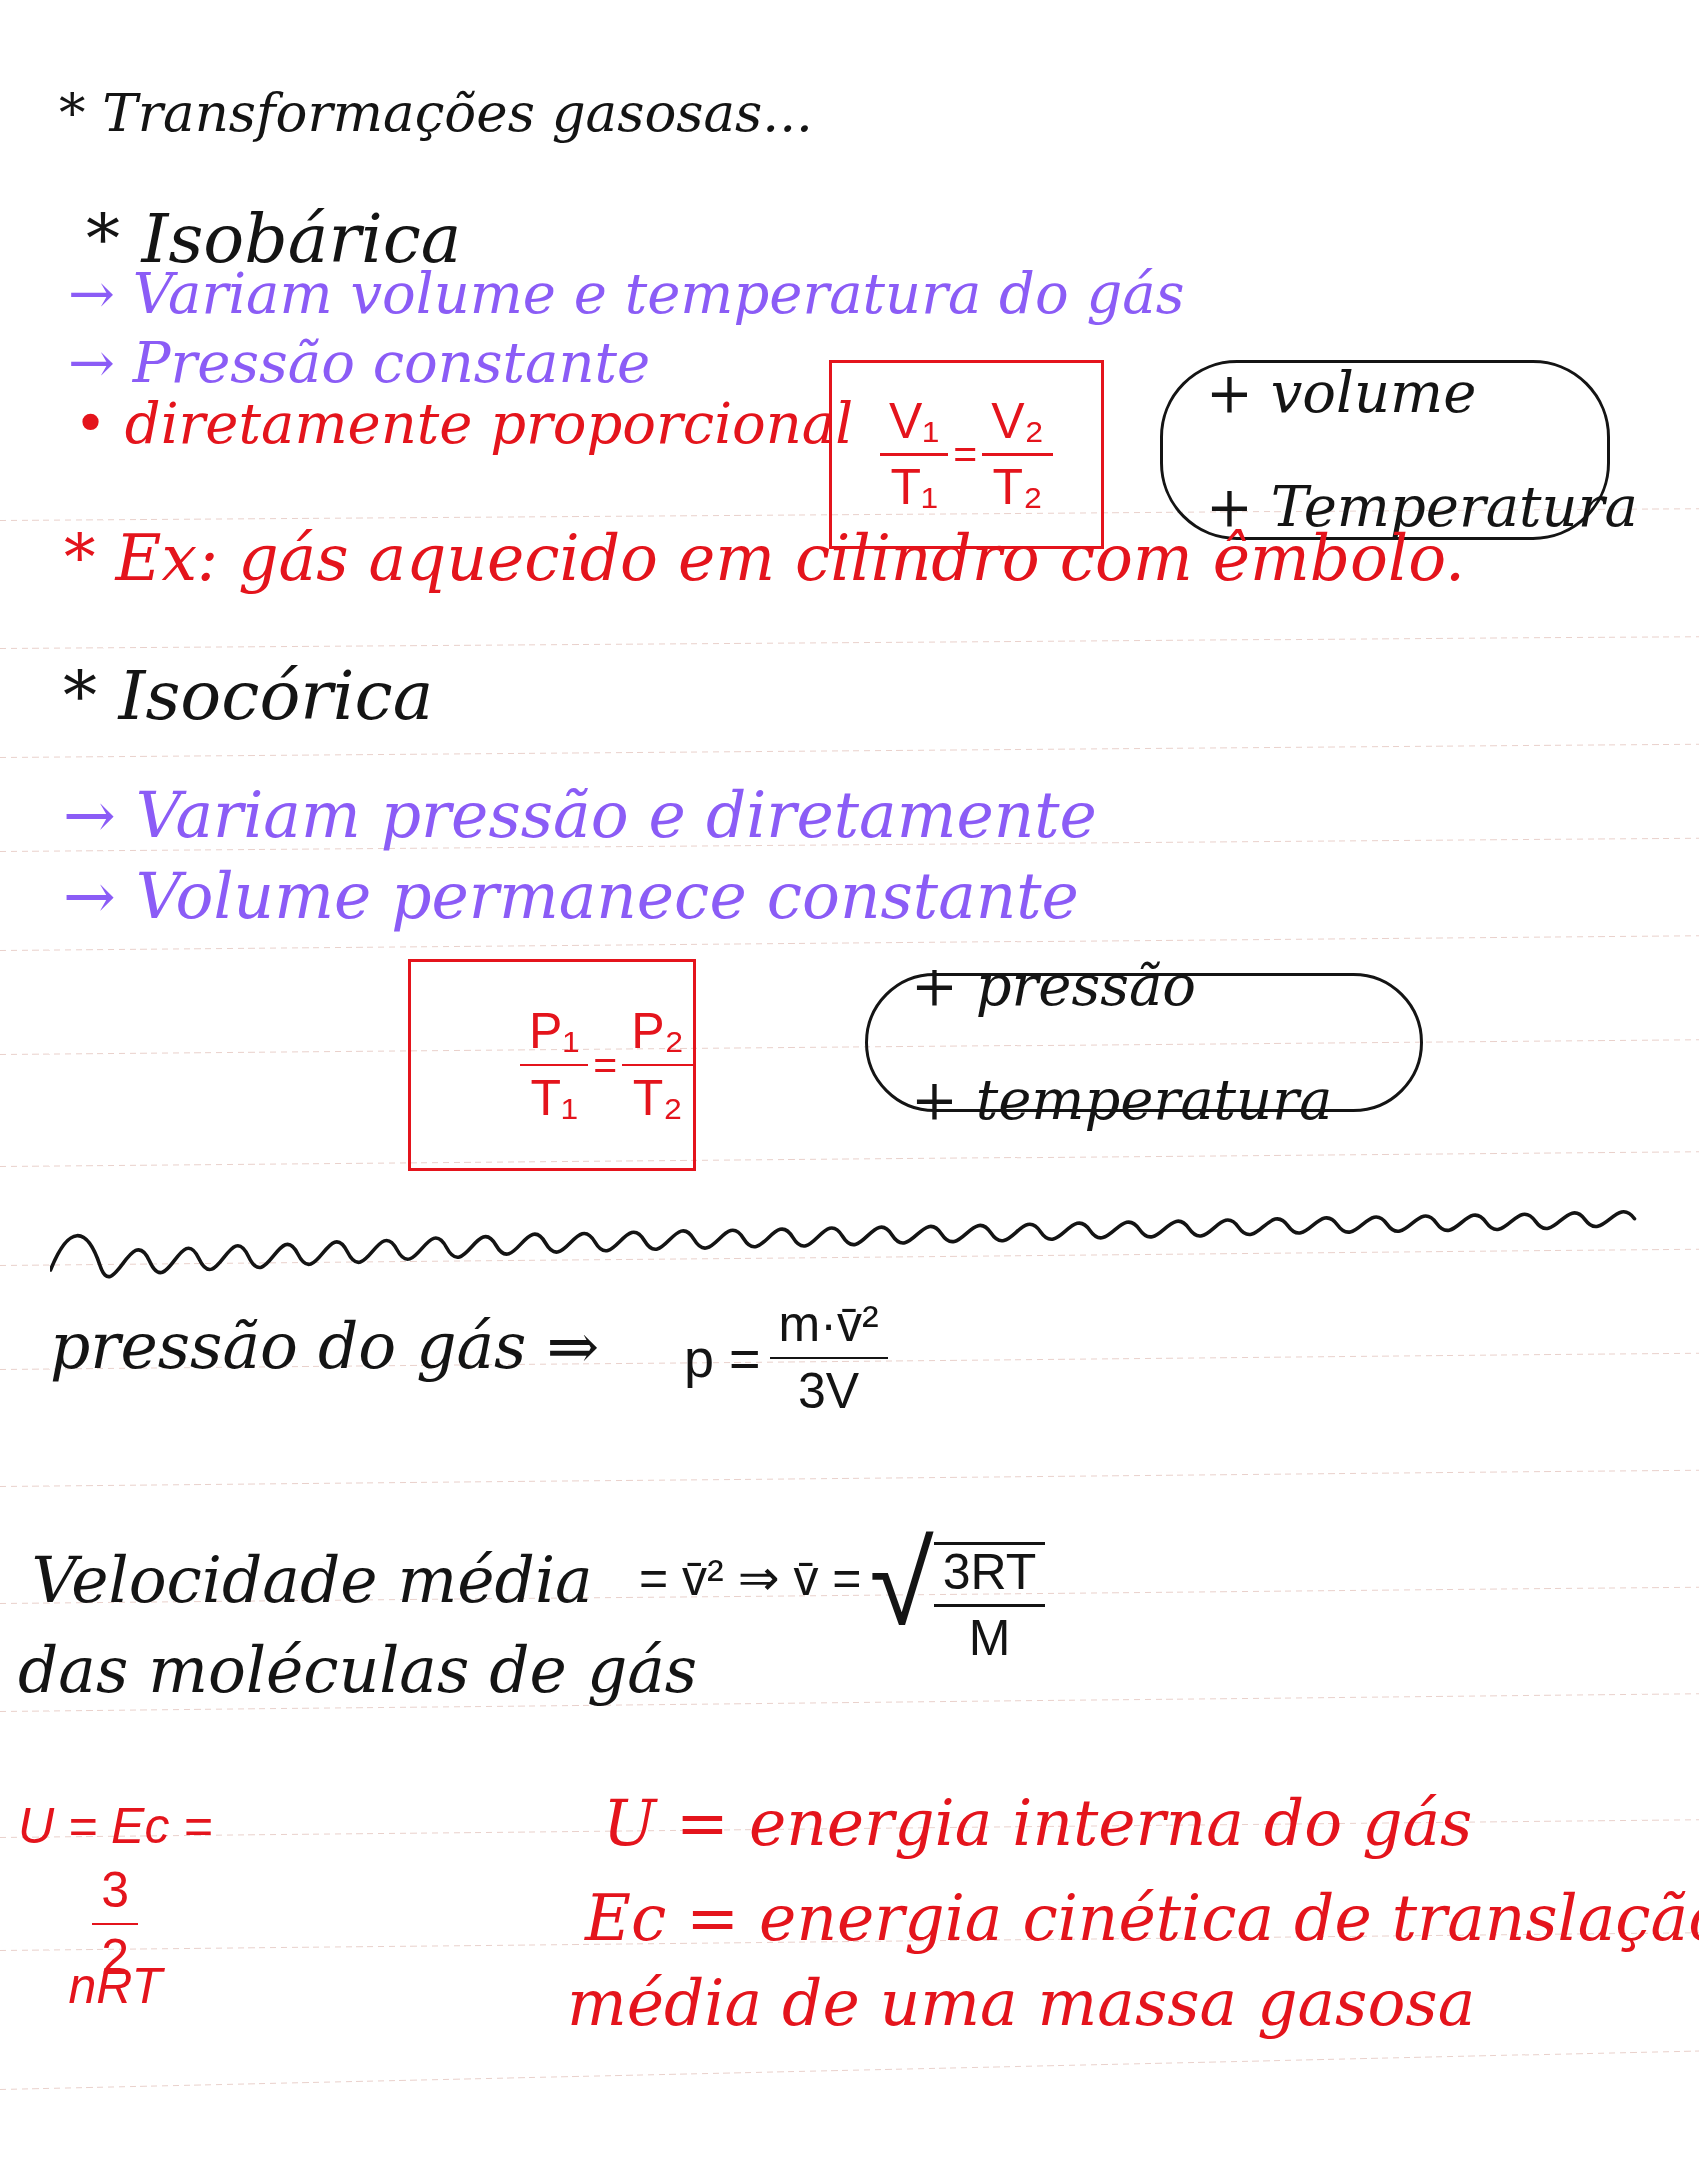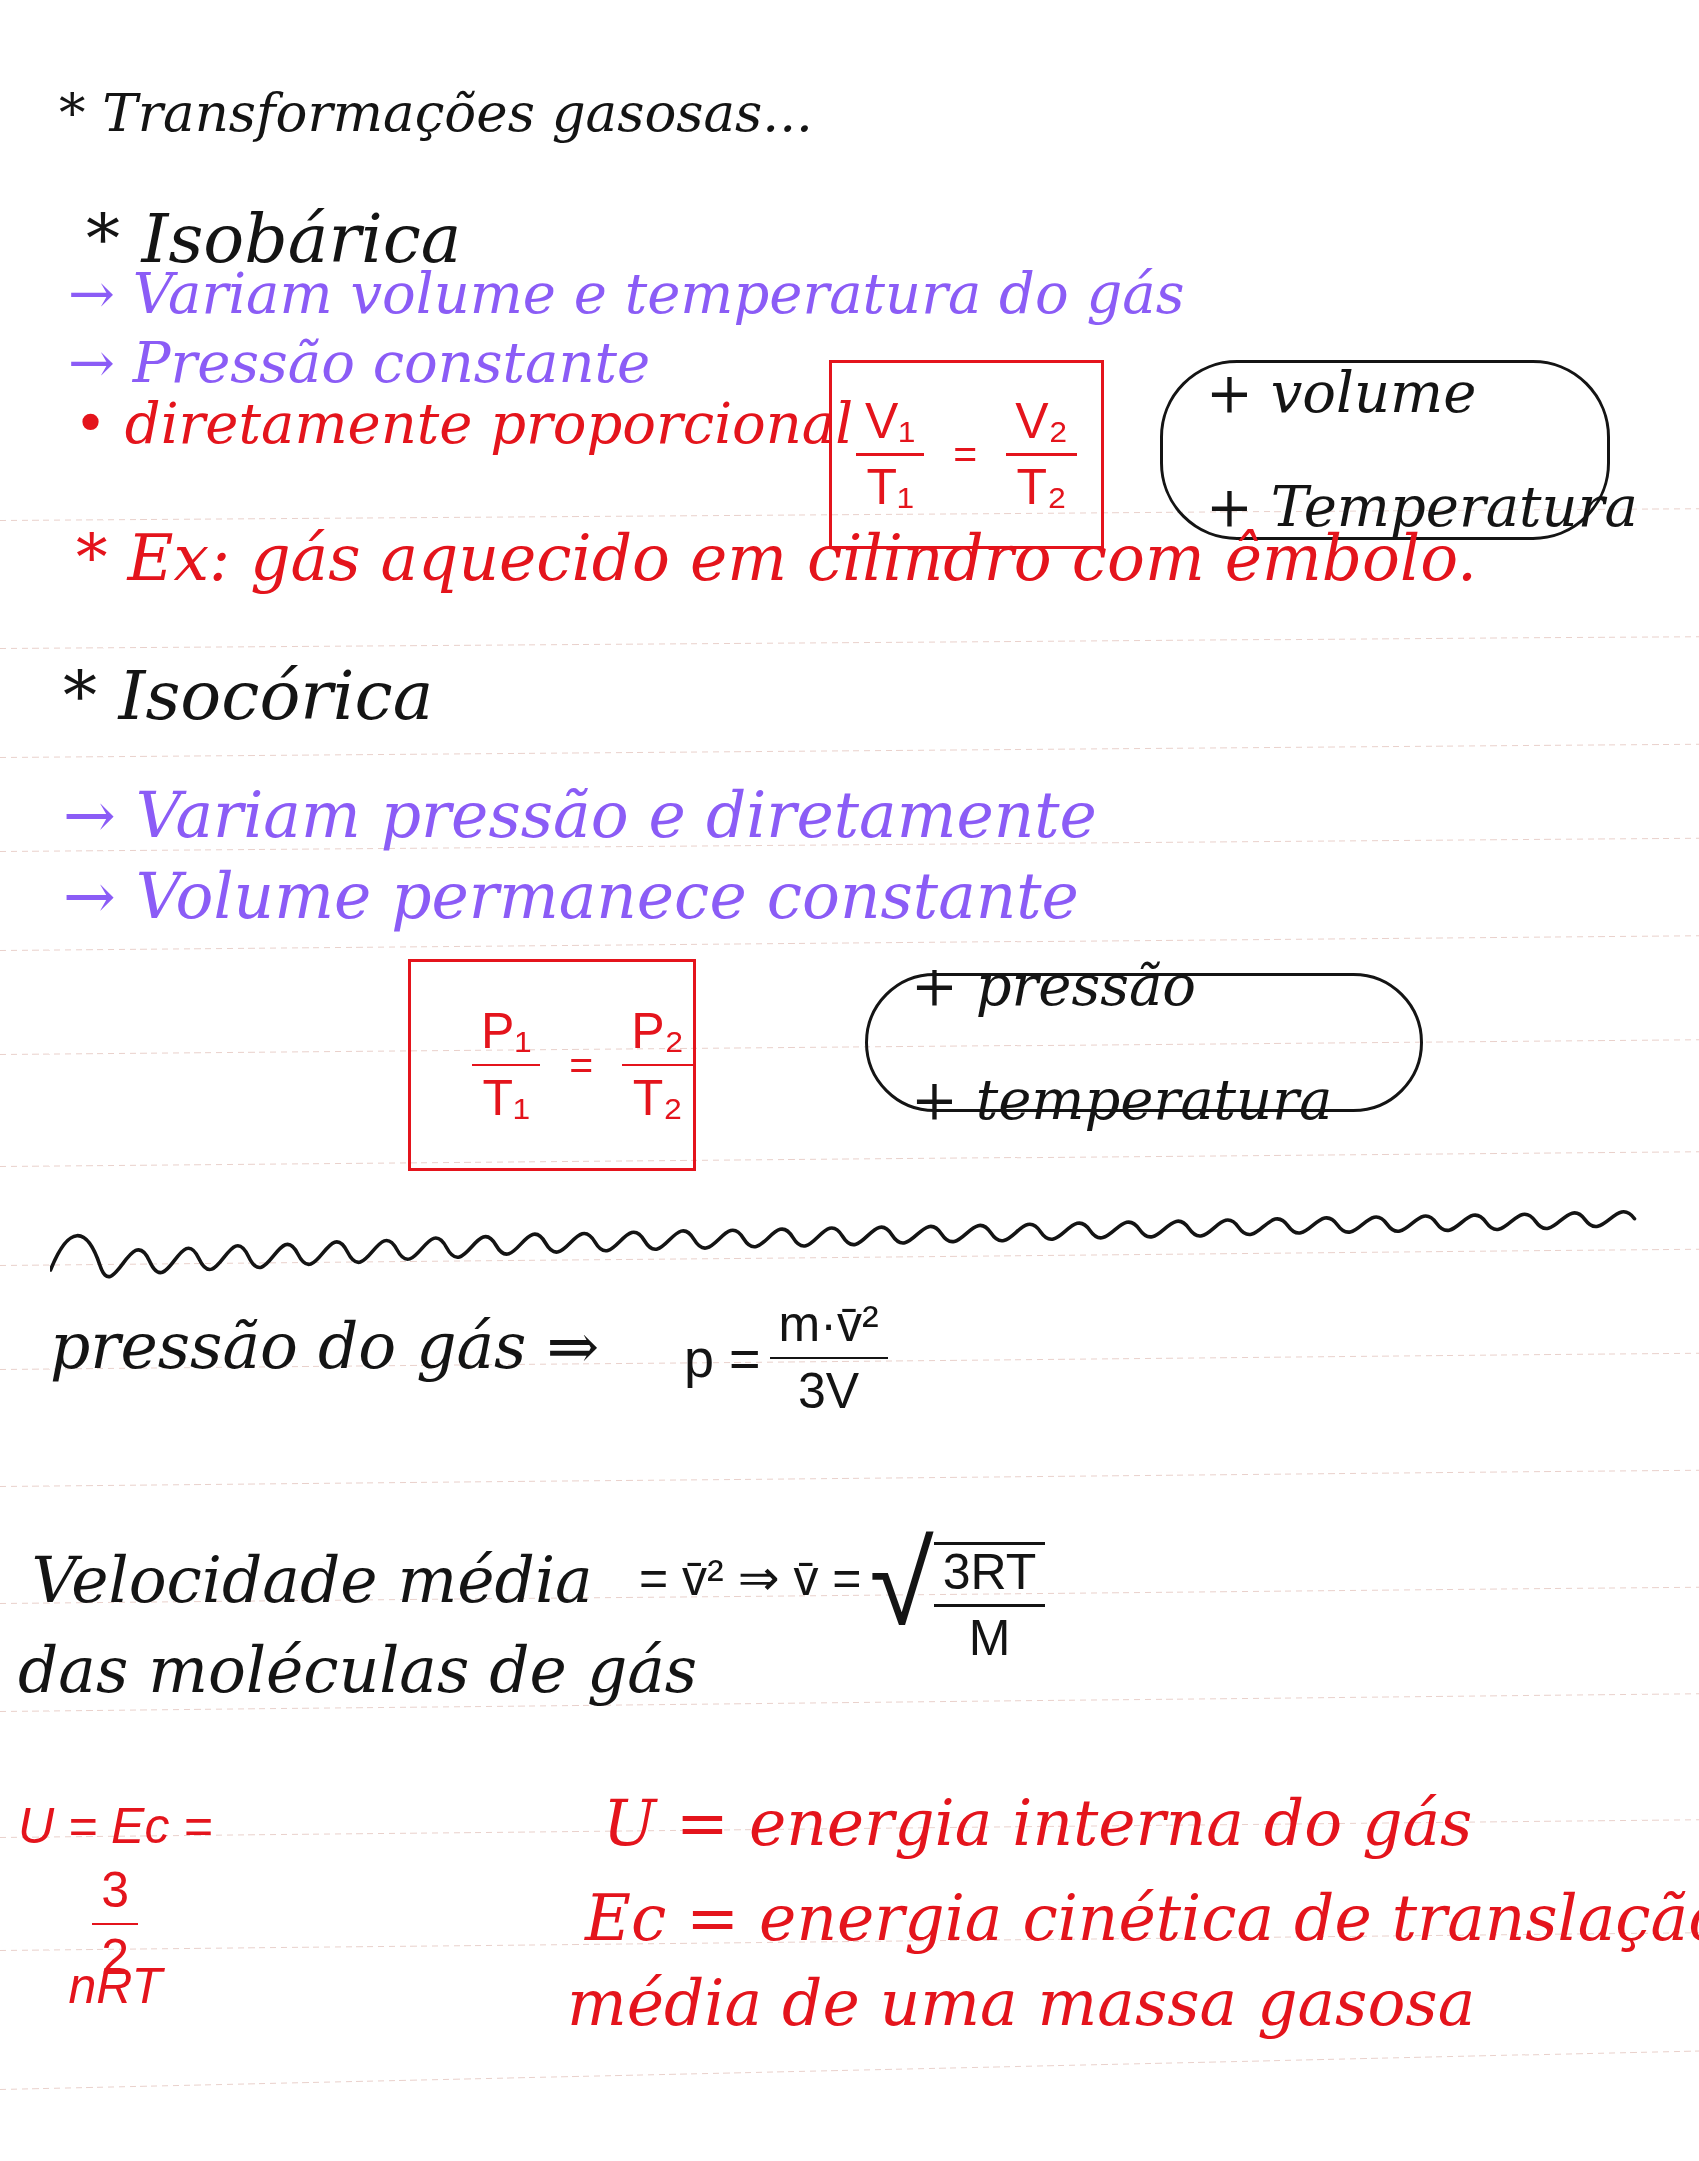--- a/index.html
+++ b/index.html
@@ -16,21 +16,21 @@
   .black { color:#141414; }
   .blue { color:#8b5cf6; }
   .red { color:#e4141c; }
   .h-title { font-size:53px; }
   .h-sec { font-size:68px; }
   .body { font-size:56px; }
   .body-lg { font-size:63px; }
 
   .formula-box {
     position:absolute; border:3.2px solid #e4141c; box-sizing:border-box;
-    display:flex; align-items:center; justify-content:center; gap:29px;
+    display:flex; align-items:center; justify-content:center; gap:5px;
     color:#e4141c; font-family:"Liberation Sans", sans-serif;
   }
   .frac { display:flex; flex-direction:column; align-items:center; }
   .frac .num, .frac .den { font-size:50px; line-height:1.1; padding:0 9px; }
   .frac .bar { width:100%; height:2.7px; background:currentColor; margin:4.5px 0; }
   .eq { font-size:41px; }
 
   .bubble {
     position:absolute; border:3.6px solid #141414; box-sizing:border-box; border-radius:77px;
     color:#141414; display:flex; flex-direction:column; justify-content:center; padding-left:43px;gap:44px;
@@ -80,21 +80,21 @@
     <span class="bar"></span>
     <span class="den">T₂</span>
   </div>
 </div>
 
 <div class="bubble" style="left:1160px; top:360px; width:450px; height:180px;">
   <span class="line">+ volume</span>
   <span class="line">+ Temperatura</span>
 </div>
 
-<div class="txt red body-lg" style="left:76px; top:527px;">* Ex: gás aquecido em cilindro com êmbolo.</div>
+<div class="txt red body-lg" style="left:64px; top:527px;">* Ex: gás aquecido em cilindro com êmbolo.</div>
 
 <div class="txt black h-sec" style="left:63px; top:662px;">* Isocórica</div>
 <div class="txt blue body-lg" style="left:63px; top:784px;">→ Variam pressão e diretamente</div>
 <div class="txt blue body-lg" style="left:63px; top:865px;">→ Volume permanece constante</div>
 
 <div class="formula-box" style="left:408px; top:959px; width:288px; height:212px;justify-content:flex-end;">
   <div class="frac">
     <span class="num">P₁</span>
     <span class="bar"></span>
     <span class="den">T₁</span>

